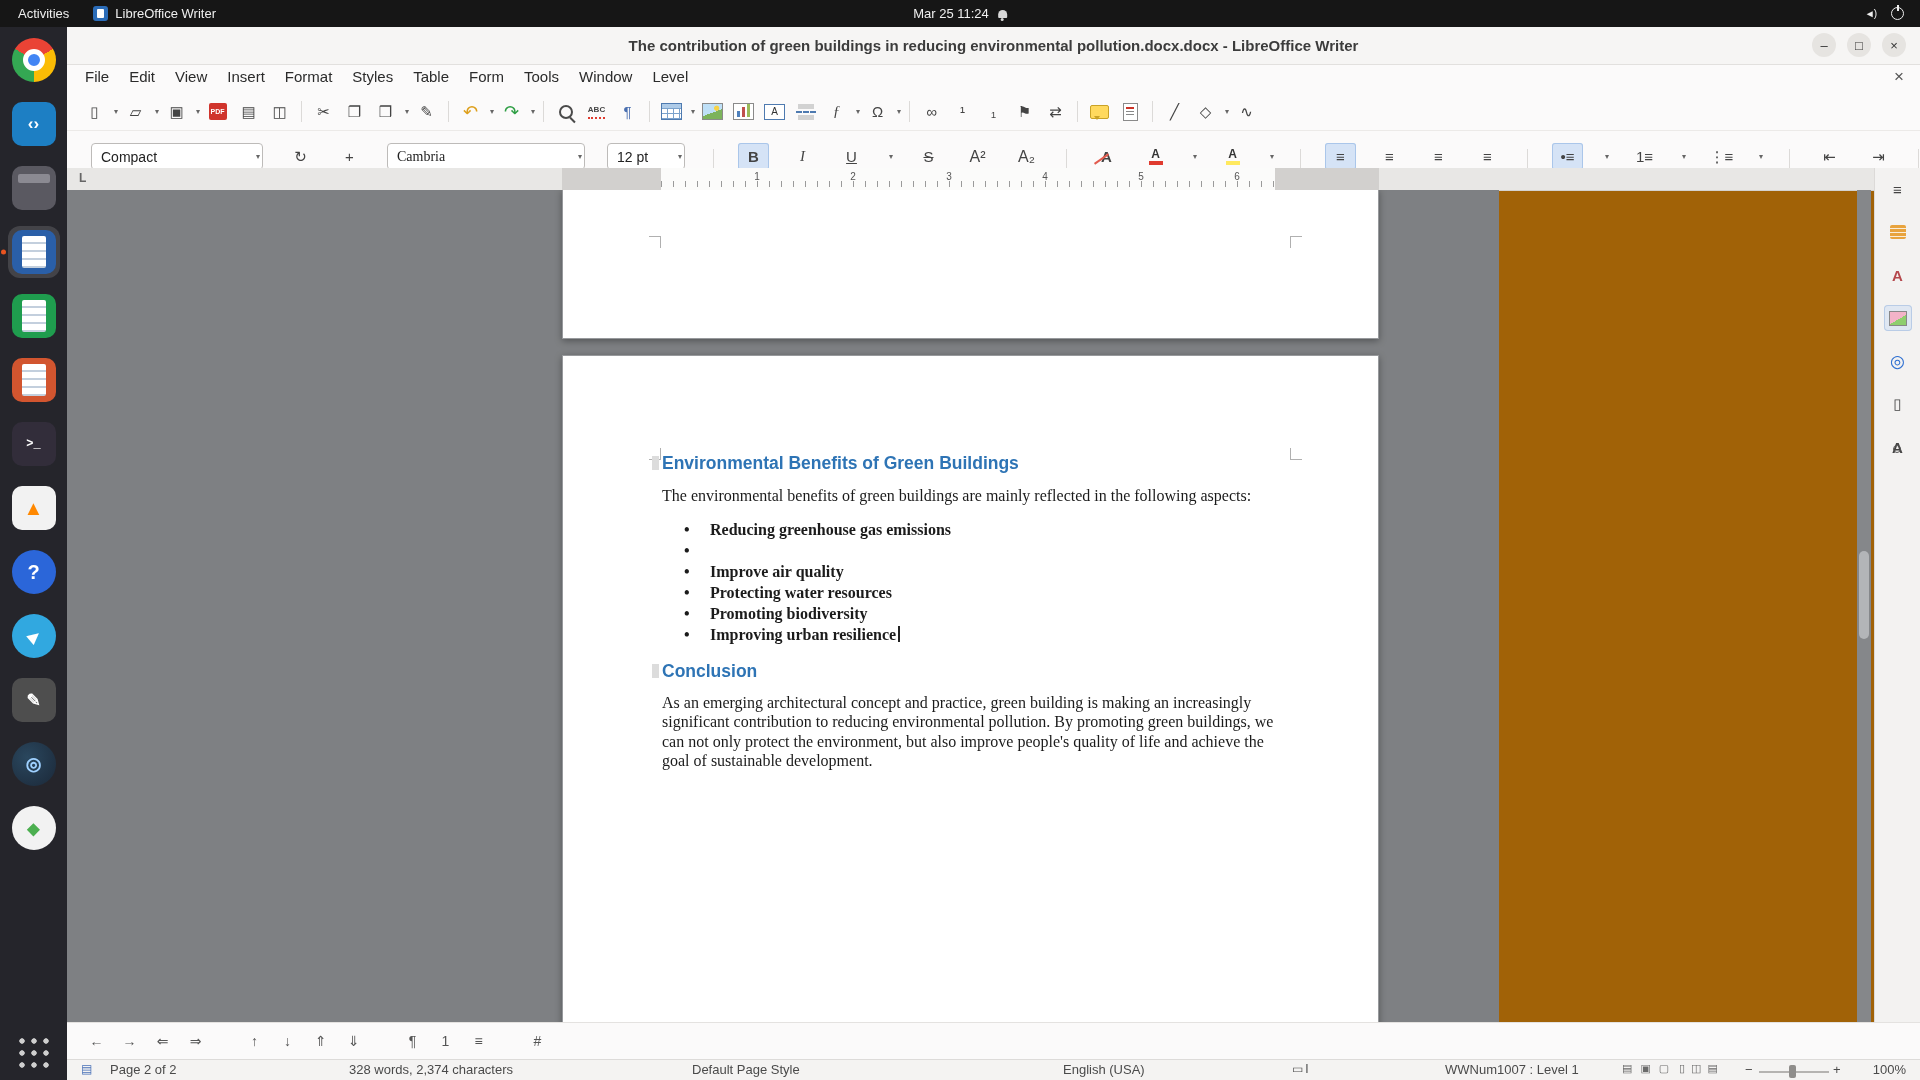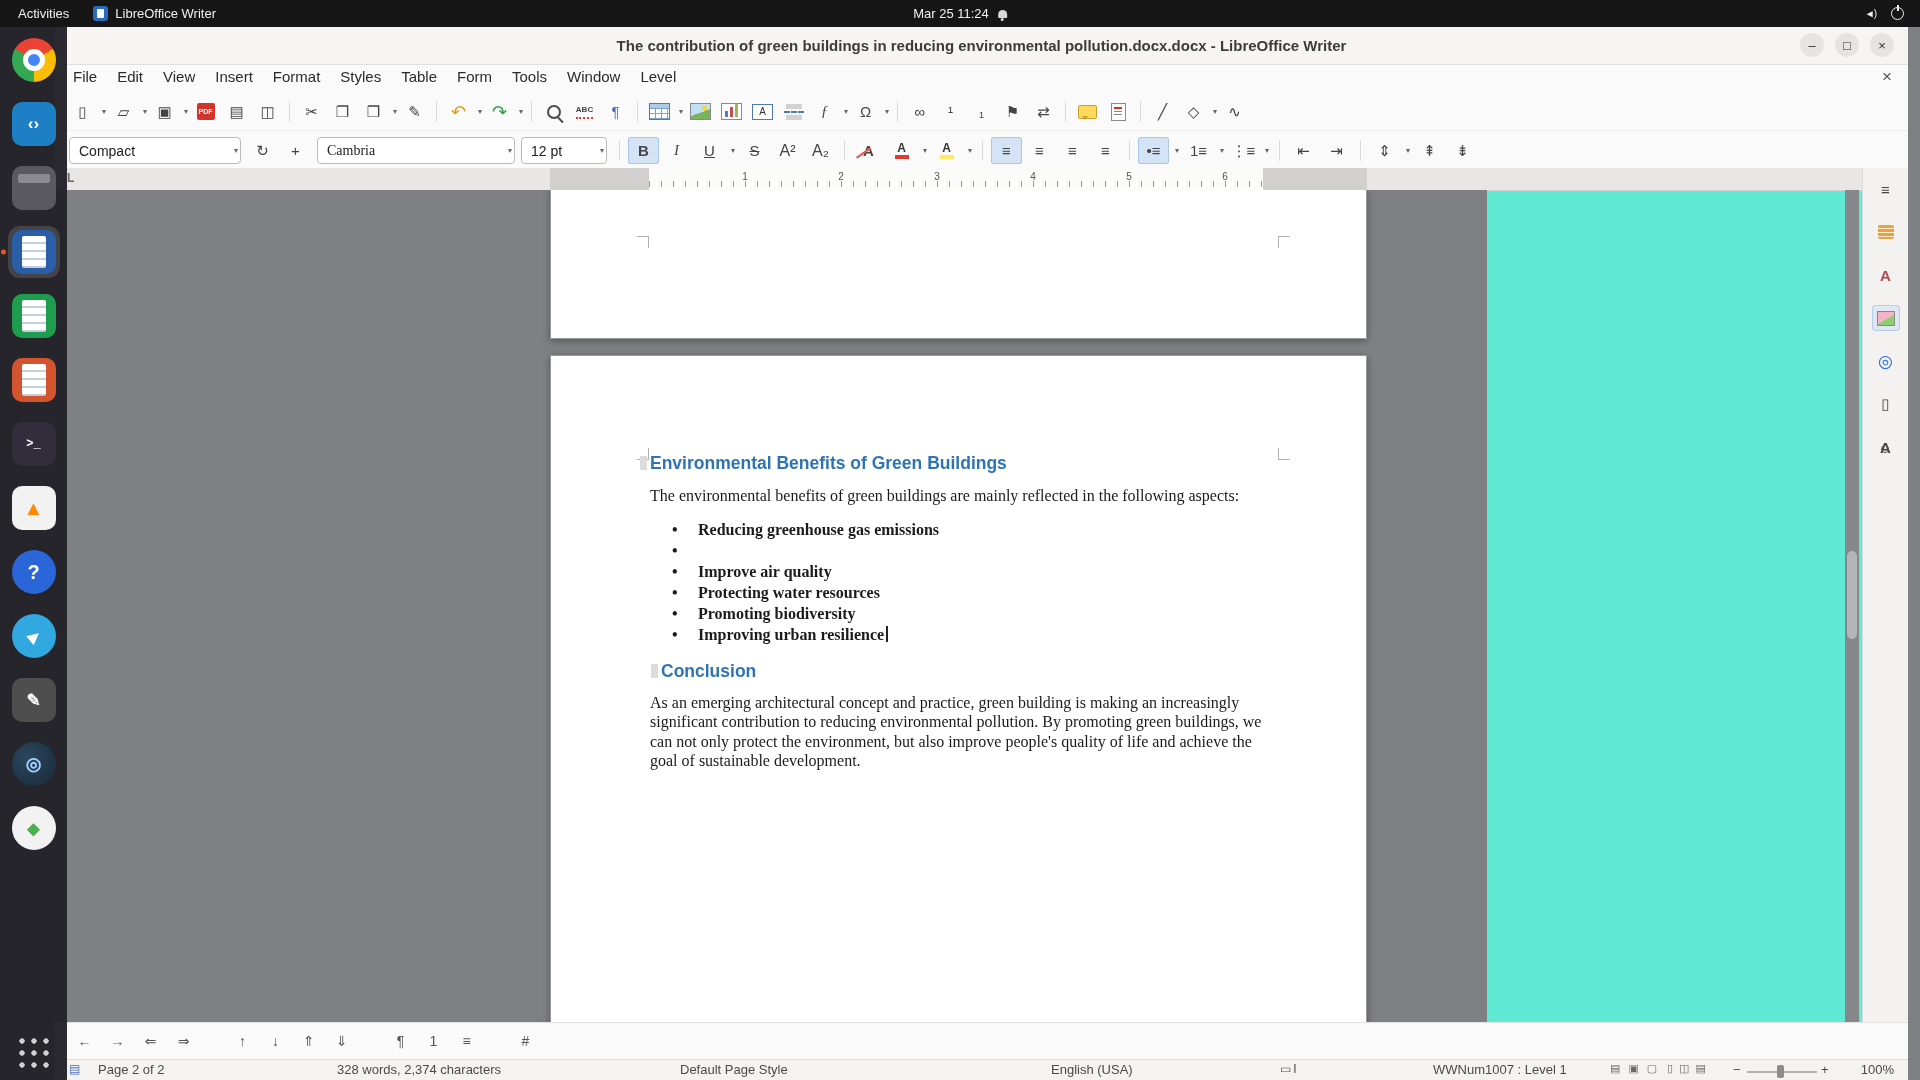--- a/index.html
+++ b/index.html
@@ -49,34 +49,34 @@
   .help{background:#2b66d9;font-size:20px}
   .chat{background:#31a8e0;font-size:14px}
   .chat .gl{display:inline-block;transform:rotate(-40deg)}
   .gimpapp{background:#4e4e4e;font-size:17px}
   .steam{background:radial-gradient(circle at 35% 35%,#2a475e,#1b2838);font-size:18px;color:#9fd1ff}
   .store{background:#f2f2f2;color:#4caf50;font-size:16px}
   .appgrid{width:34px;height:34px;background-image:radial-gradient(circle,#cfcfcf 2.4px,transparent 3px);
            background-size:12px 12px;background-position:center;margin-top:auto;margin-bottom:10px}
 
   
-  .window{position:absolute;left:55px;top:27px;width:1853px;height:1053px;background:#5eead4;z-index:30}
+  .window{position:absolute;left:67px;top:27px;width:1853px;height:1053px;background:#a16207;z-index:30}
   .titlebar{height:37px;background:#f6f5f4;border-bottom:1px solid #e2e0de;display:flex;align-items:center;
             justify-content:center;position:relative}
   .title{font-size:15px;font-weight:bold;color:#3c3c3c}
   .win-btns{position:absolute;right:14px;top:6px;display:flex;gap:11px}
   .win-btn{width:24px;height:24px;border-radius:50%;background:#e6e4e1;color:#333;display:flex;
            align-items:center;justify-content:center;font-size:13px}
 
   .menubar{height:28px;display:flex;padding-left:8px;font-size:15px;color:#2b2b2b;position:relative;background:#fbfafa}
   .menu-item{padding:3px 10px;border-radius:3px}
   .doc-close{position:absolute;right:16px;top:2px;color:#555;font-size:17px}
 
   .toolbar{height:37px;display:flex;align-items:center;padding-left:12px;background:#fbfafa;border-bottom:1px solid #eceae8}
-  .formatbar{height:39px;display:flex;align-items:center;padding-left:14px;background:#fbfafa;border-bottom:1px solid #e3e1df;gap:2px}
+  .formatbar{height:39px;display:flex;align-items:flex-end;padding-left:24px;background:#fbfafa;border-bottom:1px solid #e3e1df;gap:18px}
   .icon-btn{height:27px;min-width:25px;padding:0 3px;display:flex;align-items:center;justify-content:center;
             color:#444;font-size:15px;border-radius:3px;flex:none}
   .icon-btn.active{background:#d5e3f6;box-shadow:inset 0 0 0 1px #aac6ea}
   .dd{font-size:8px;color:#666;margin-left:2px;width:8px;flex:none;display:flex;align-items:center;justify-content:center;height:27px}
   .tsep{width:1px;height:21px;background:#dcdad8;margin:0 6px;flex:none}
   .c-undo{color:#dd9f1b;font-size:18px}.c-redo{color:#2e9e44;font-size:18px}
   .c-marks{color:#4a6fb0}
   .pdf-badge{background:#d0342c;color:#fff;font-size:7px;font-weight:bold;padding:5px 2px;border-radius:2px;line-height:1}
   .spell{font-size:8px;font-weight:bold;color:#444;border-bottom:2px dotted #e03b2f;line-height:1.4;padding-bottom:1px}
   .ic-mag{position:relative;width:10px;height:10px;border:2px solid #4a4a4a;border-radius:50%}
@@ -109,21 +109,21 @@
   .bar.red{background:#e03b2f}.bar.yellow{background:#ffe95e}
   .g-b{font-weight:bold}.g-i{font-style:italic;font-family:"Liberation Serif",serif}
   .g-u{text-decoration:underline}.g-s{text-decoration:line-through}
   .g-small{font-size:16px}
 
   .combo{height:27px;background:#fff;border:1px solid #bdbbb9;border-radius:4px;display:flex;align-items:center;
          font-size:14px;color:#222;padding-left:9px;justify-content:space-between;box-sizing:border-box;flex:none}
   .combo .dd{height:100%}
   .combo.style{width:172px;margin-right:4px}
   .combo.font{width:198px;margin:0 4px}
-  .combo.size{width:86px;margin-right:4px}
+  .combo.size{width:78px;margin-right:4px}
   .combo.font .val{font-family:"Liberation Serif",serif}
 
   
   .ruler{position:absolute;left:0;top:141px;width:1807px;height:22px;background:#e8e7e5;border-bottom:1px solid #d4d2d0}
   .ruler-margin{position:absolute;top:0;height:22px;background:#d2d0ce}
   .rm-l{left:495px;width:99px}.rm-r{left:1208px;width:104px}
   .ruler-white{position:absolute;left:594px;top:0;width:614px;height:22px;background:#fbfbfa}
   .ruler-white::after{content:"";position:absolute;left:0;right:0;bottom:3px;height:6px;
       background-image:repeating-linear-gradient(to right,#9a9a9a 0 1px,transparent 1px 12px)}
   .ruler-num{position:absolute;top:3px;font-size:10px;color:#555;transform:translateX(-50%)}
@@ -138,21 +138,21 @@
   .page2{top:165px;height:920px}
   .cmark{position:absolute;width:11px;height:11px;border-color:#b0b0b0 !important}
   .m-tl{border-bottom:1px solid;border-right:1px solid;left:86px;top:92px}
   .m-tr{border-bottom:1px solid;border-left:1px solid;left:727px;top:92px}
   .m-bl{border-top:1px solid;border-right:1px solid;left:86px;top:46px}
   .m-br{border-top:1px solid;border-left:1px solid;left:727px;top:46px}
   .p2content{position:absolute;left:99px;top:97px;width:614px;color:#1b1b1b;
              font-family:"Liberation Serif","DejaVu Serif",serif}
   .dochead{font-family:"Liberation Sans",sans-serif;color:#2e74b5;font-size:17.5px;font-weight:bold;
            margin:0 0 12px;line-height:1.2;position:relative}
-  .dochead.h2{margin:16px 11px 11px}
+  .dochead.h2{margin:16px 0 11px}
   .outline-toggle{position:absolute;left:-10px;top:3px;width:7px;height:14px;background:#dcdcdc}
   .p-doc{font-size:16px;line-height:1.22;margin:0 0 13px}
   .blist{list-style:none;margin:0 0 2px;padding:0}
   .blist li{position:relative;padding-left:48px;font-weight:bold;font-size:16px;line-height:21px;min-height:21px}
   .blist .b{position:absolute;left:22px}
   .caret{display:inline-block;width:1.5px;height:16px;background:#222;vertical-align:-2px;margin-left:2px}
   .p-conc{font-size:16px;line-height:1.22;margin:0}
 
   .vscroll{position:absolute;left:1790px;top:163px;width:14px;height:832px;background:#85878a}
   .vthumb{position:absolute;left:2px;top:361px;width:10px;height:88px;background:#b3b5b8;border-radius:5px}

